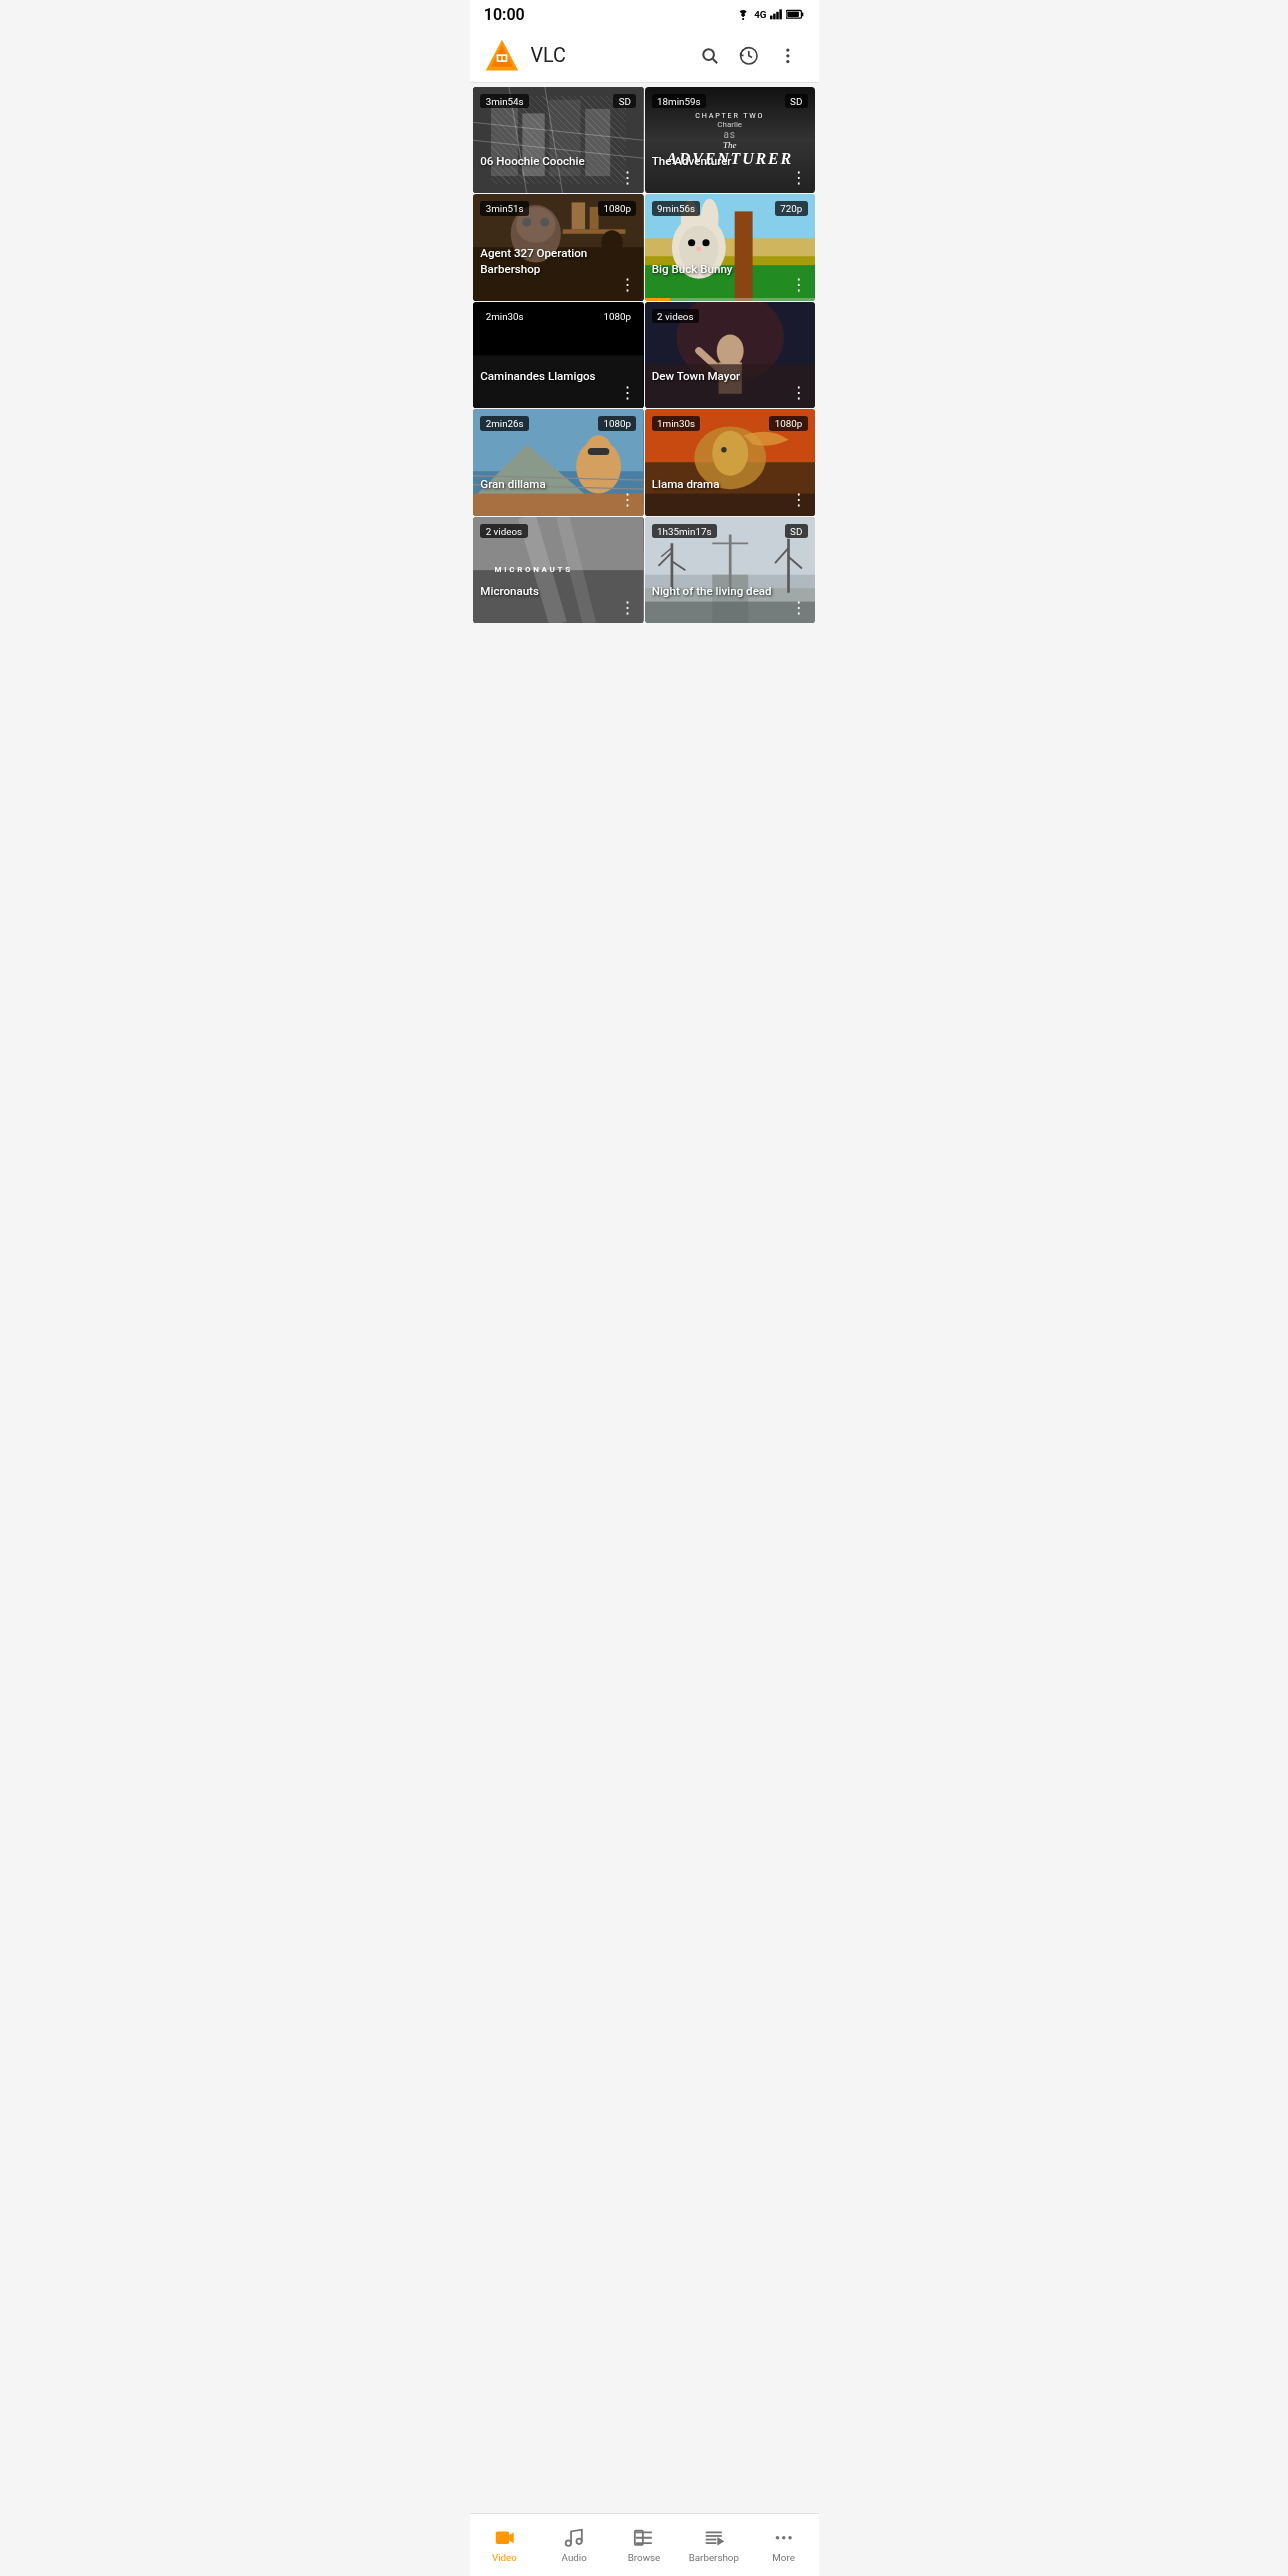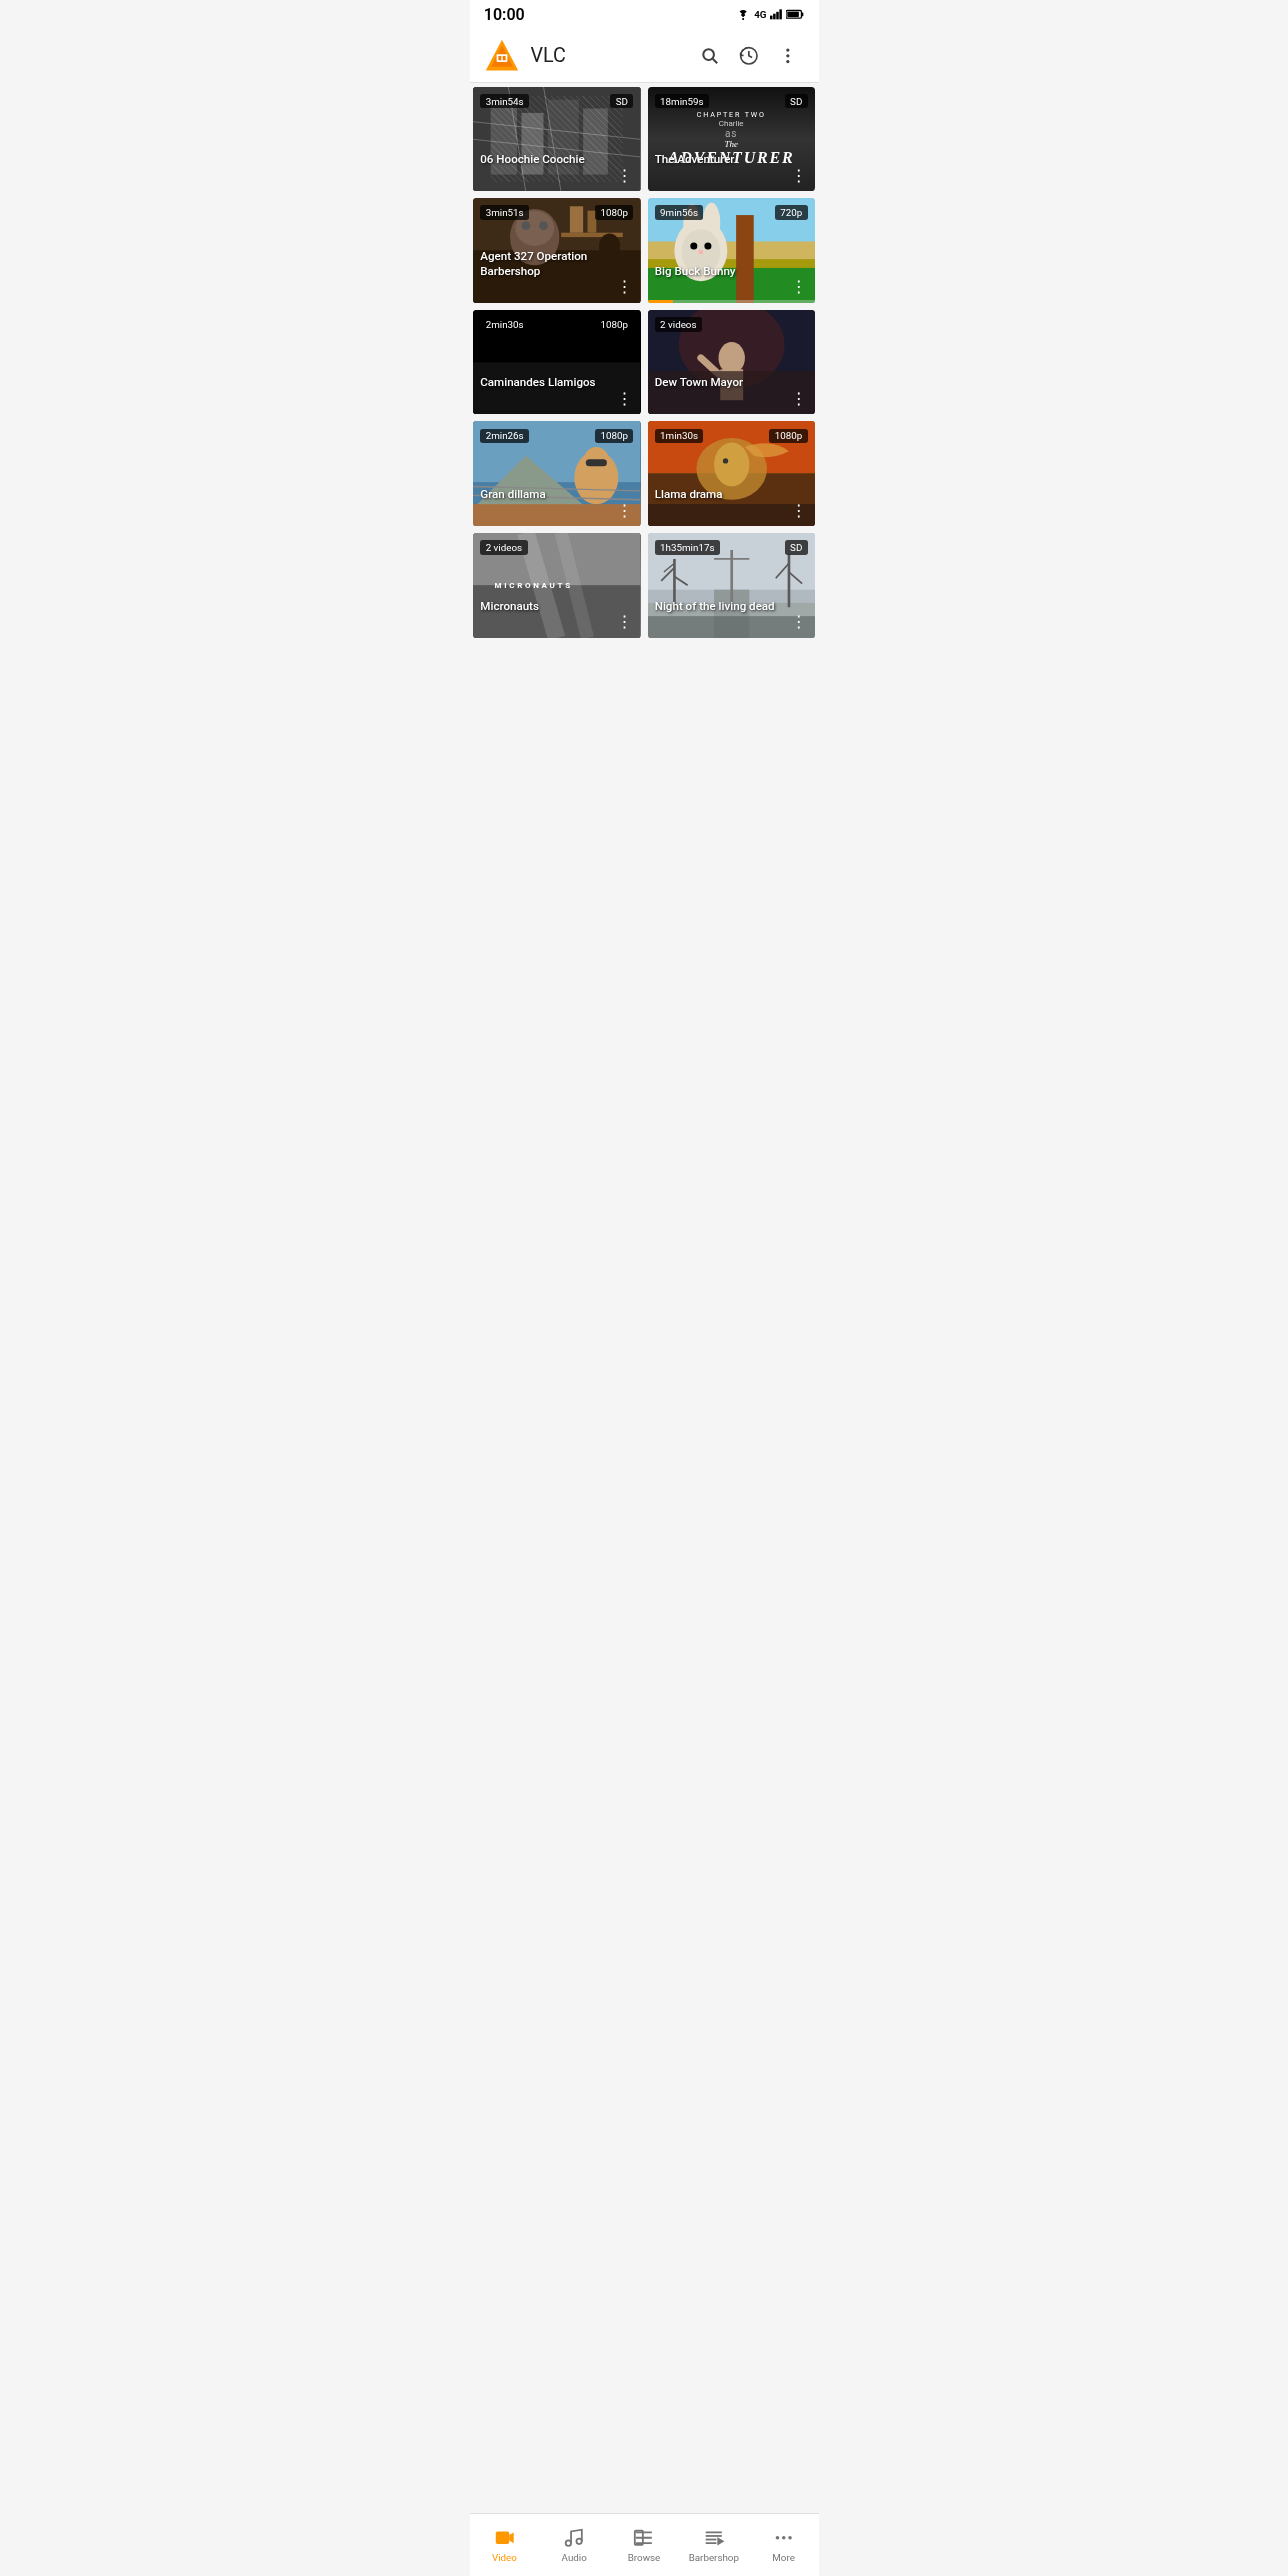--- a/index.html
+++ b/index.html
@@ -65,21 +65,21 @@
       align-items: center;
       justify-content: center;
       cursor: pointer;
       border-radius: 50%;
     }
 
     
     .video-grid {
       display: grid;
       grid-template-columns: 1fr 1fr;
-      gap: 7px;
+      gap: 1px;
       padding: 3.6px;
       background: #f5f5f5;
     }
 
     .video-card {
       position: relative;
       background: #000;
       border-radius: 3.6px;
       overflow: hidden;
       cursor: pointer;

